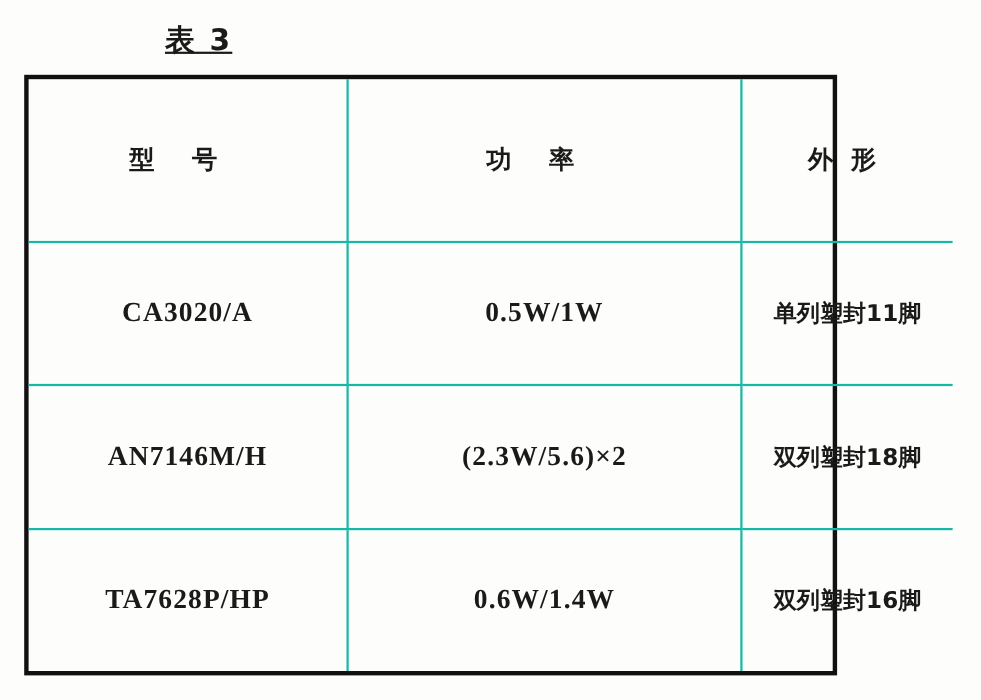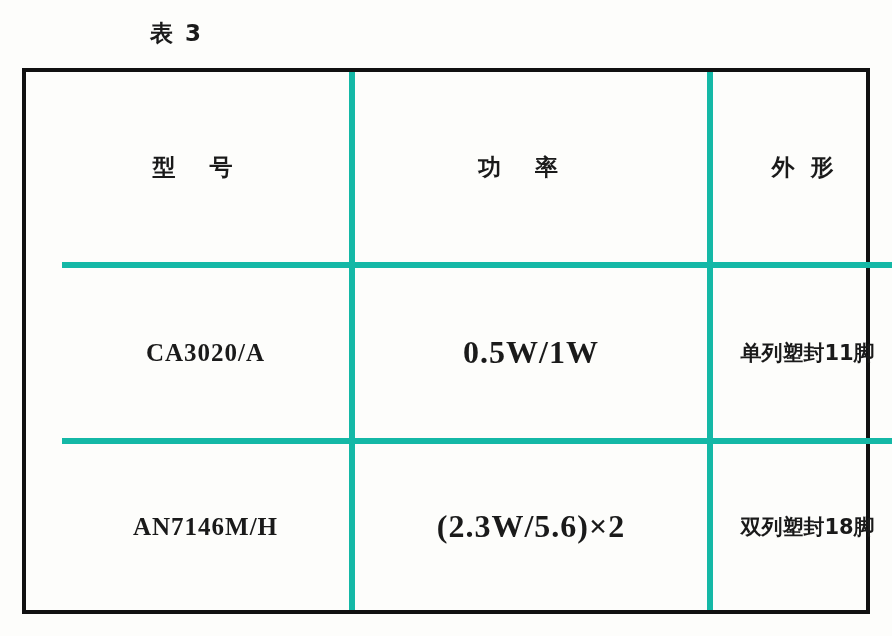--- a/index.html
+++ b/index.html
@@ -18,43 +18,43 @@
   .page {
     position: relative;
     width: 892px;
     height: 636px;
   }
   .table-caption {
     position: absolute;
     left: 150px;
     top: 18px;
     font-family: "DejaVu Sans", sans-serif;
-    font-size: 23px;
+    font-size: 27px;
     font-weight: bold;
     letter-spacing: 2px;
+    text-decoration: underline;
   }
   .table-wrap {
     position: absolute;
     left: 22px;
     top: 68px;
-    width: 848px;
+    width: 739px;
     height: 546px;
     border: 4px solid #111;
     box-sizing: border-box;
     background: #fdfdfb;
-    padding-left: 36px;
   }
   table.spec {
     border-collapse: collapse;
     width: 100%;
     height: 100%;
     table-layout: fixed;
   }
   table.spec td {
-    border: 6px solid #14b8a6;
+    border: 2px solid #14b8a6;
     text-align: center;
     vertical-align: middle;
     padding: 0 4px;
   }
   
   table.spec tr td:first-child { border-left: none; }
   table.spec tr td:last-child { border-right: none; }
   table.spec tr:first-child td { border-top: none; }
   table.spec tr:last-child td { border-bottom: none; }
 
@@ -82,21 +82,21 @@
     font-family: "Liberation Serif", serif;
     font-weight: bold;
     font-size: 25px;
     text-align: left;
     padding-left: 28px;
     letter-spacing: 1px;
   }
   .power {
     font-family: "Liberation Serif", serif;
     font-weight: bold;
-    font-size: 32px;
+    font-size: 25px;
     letter-spacing: 1px;
   }
   .pkg {
     font-family: "DejaVu Sans", sans-serif;
     font-weight: bold;
     font-size: 21px;
     letter-spacing: 0px;
   }
   tr.datarow td { height: 75px; }
   tr.lastrow td { height: 78px; }
@@ -134,19 +134,24 @@
           <td class="pkg">单列塑封11脚</td>
         </tr>
 
 
         <tr class="datarow">
           <td class="model">AN7146M/H</td>
           <td class="power">(2.3W/5.6)×2</td>
           <td class="pkg">双列塑封18脚</td>
         </tr>
 
+        <tr class="datarow">
+          <td class="model">TA7628P/HP</td>
+          <td class="power">0.6W/1.4W</td>
+          <td class="pkg">双列塑封16脚</td>
+        </tr>
 
 
       </tbody>
     </table>
   </div>
 
 </div>
 
 </body></html>

